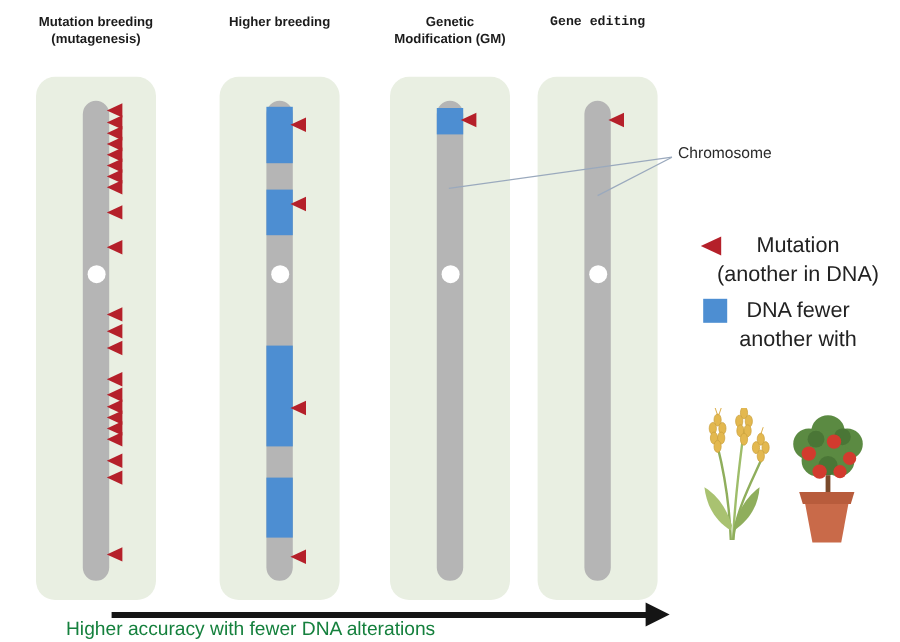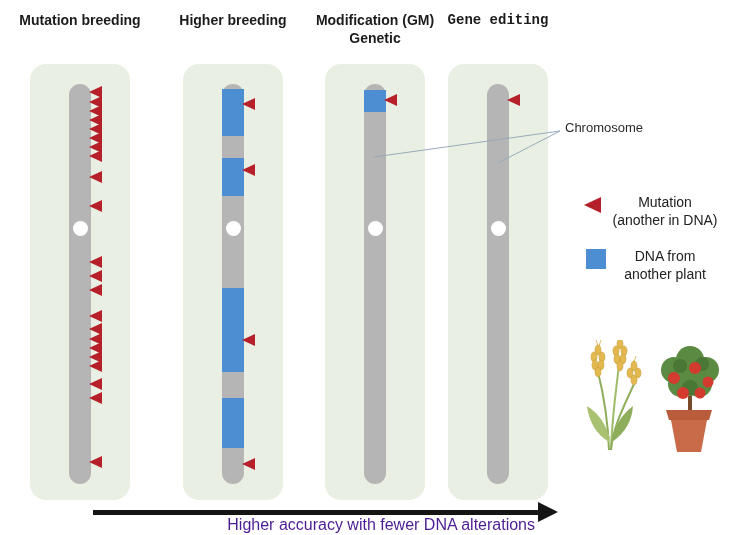--- a/index.html
+++ b/index.html
@@ -1,21 +1,21 @@
 <!DOCTYPE html>
 <html style="--panel-bg: #e9efe2; --chromo: #b5b5b5; --red: #b5202a; --blue: #4d8ed2; --black: #151515;"><head>
 <meta charset="utf-8">
 <style>
   * { margin:0; padding:0; box-sizing:border-box; }
   html,body { background:#ffffff; }
   body { font-family:"Liberation Sans", sans-serif; }
   .canvas { position:relative; width:750px; height:535px; background:#fff; overflow:hidden; }
 
   .col-title { position:absolute; top:12px; width:150px; text-align:center;
-               font-size:14px; font-weight:700; color:#1b1b1b; line-height:1.28; }
+               font-size:11px; font-weight:700; color:#1b1b1b; line-height:1.28; }
 
   .panel { position:absolute; top:64px; width:100px; height:436px;
            background:var(--panel-bg,#e9efe2); border-radius:16px; }
 
   .chromosome { position:absolute; left:39px; top:20px; width:22px; height:400px;
                 background:var(--chromo,#b5b5b5); border-radius:11px; }
 
   .dna-segment { position:absolute; left:0; width:22px; background:var(--blue,#4d8ed2); }
 
   .centromere { position:absolute; left:3.5px; top:137px; width:15px; height:15px;
@@ -23,57 +23,58 @@
 
   .mutation { position:absolute; left:20px; width:0; height:0;
               border-top:6px solid transparent; border-bottom:6px solid transparent;
               border-right:13px solid var(--red,#b5202a); }
 
   .chromo-label { position:absolute; left:565px; top:120px; font-size:13px; color:#2a2a2a; }
 
   .legend-tri { position:absolute; left:584px; top:197px; width:0; height:0;
                 border-top:8px solid transparent; border-bottom:8px solid transparent;
                 border-right:17px solid var(--red,#b5202a); }
-  .legend-text { position:absolute; width:140px; text-align:center; font-size:14px;
+  .legend-text { position:absolute; width:140px; text-align:center; font-size:18px;
                  color:#222; line-height:1.32; }
   .legend-text.mut { left:595px; top:193px; }
   .legend-sq { position:absolute; left:586px; top:249px; width:20px; height:20px;
                background:var(--blue,#4d8ed2); }
   .legend-text.dna { left:595px; top:247px; }
 
   .overlay { position:absolute; left:0; top:0; pointer-events:none; }
 
   .arrow-line { position:absolute; left:93px; top:510px; width:448px; height:5px;
                 background:var(--black,#151515); }
   .arrow-head { position:absolute; left:538px; top:502px; width:0; height:0;
                 border-top:10.5px solid transparent; border-bottom:10.5px solid transparent;
                 border-left:20px solid var(--black,#151515); }
 
-  .caption { position:absolute; left:55px; top:516px; width:480px; text-align:right;
-             font-size:16px; color:#4c1d95; }
+  .caption { position:absolute; left:55px; top:516px; width:480px; text-align:left;
+             font-size:16px; color:#15803d; }
 
   .plant { position:absolute; }
   .plant.wheat { left:576px; top:340px; }
   .plant.tomato { left:650px; top:340px; }
 </style>
 </head>
 <body>
 
 <div class="canvas">
 
   <div id="titles">
       <div class="col-title" style="left: 5px;">
         <div>Mutation breeding</div>
+        <div>(mutagenesis)</div>
       </div>
       <div class="col-title" style="left: 158px;">
         <div>Higher breeding</div>
       </div>
       <div class="col-title" style="left: 300px;">
+        <div>Genetic</div>
         <div>Modification (GM)</div>
-        <div>Genetic</div>
       </div>
       <div class="col-title" style="left: 423px; font-family: Liberation Mono, monospace;">
         <div>Gene editing</div>
       </div>
     </div>
   <div id="panels">
       <div class="panel" style="left: 30px;">
         <div class="chromosome">
           <div class="centromere"></div>
           <div class="mutation" style="top: 2px;"></div>
@@ -136,22 +137,22 @@
   <div class="chromo-label">Chromosome</div>
 
   <div class="legend-tri"></div>
   <div class="legend-text mut">
     <div>Mutation</div>
     <div>(another in DNA)</div>
   </div>
 
   <div class="legend-sq"></div>
   <div class="legend-text dna">
-    <div>DNA from</div>
-    <div>another plant</div>
+    <div>DNA fewer</div>
+    <div>another with</div>
   </div>
 
   <svg class="plant wheat" width="70" height="112" viewBox="0 0 70 112">
     <path d="M33 110 C32 82 28 56 22 32" stroke="#8fae5c" stroke-width="2" fill="none"></path>
     <path d="M35 110 C36 78 40 48 44 18" stroke="#9ebd6a" stroke-width="2" fill="none"></path>
     <path d="M35 110 C37 86 50 62 58 44" stroke="#8fae5c" stroke-width="2" fill="none"></path>
     <path d="M33 102 C20 94 13 82 11 66 C24 74 30 86 34 98 Z" fill="#a9c271"></path>
     <path d="M36 102 C50 92 56 80 57 66 C46 74 39 86 36 98 Z" fill="#8fae5c"></path>
     <g fill="#e3b84f" stroke="#caa03c" stroke-width="0.6">
       <ellipse cx="22" cy="10" rx="3" ry="5"></ellipse>

